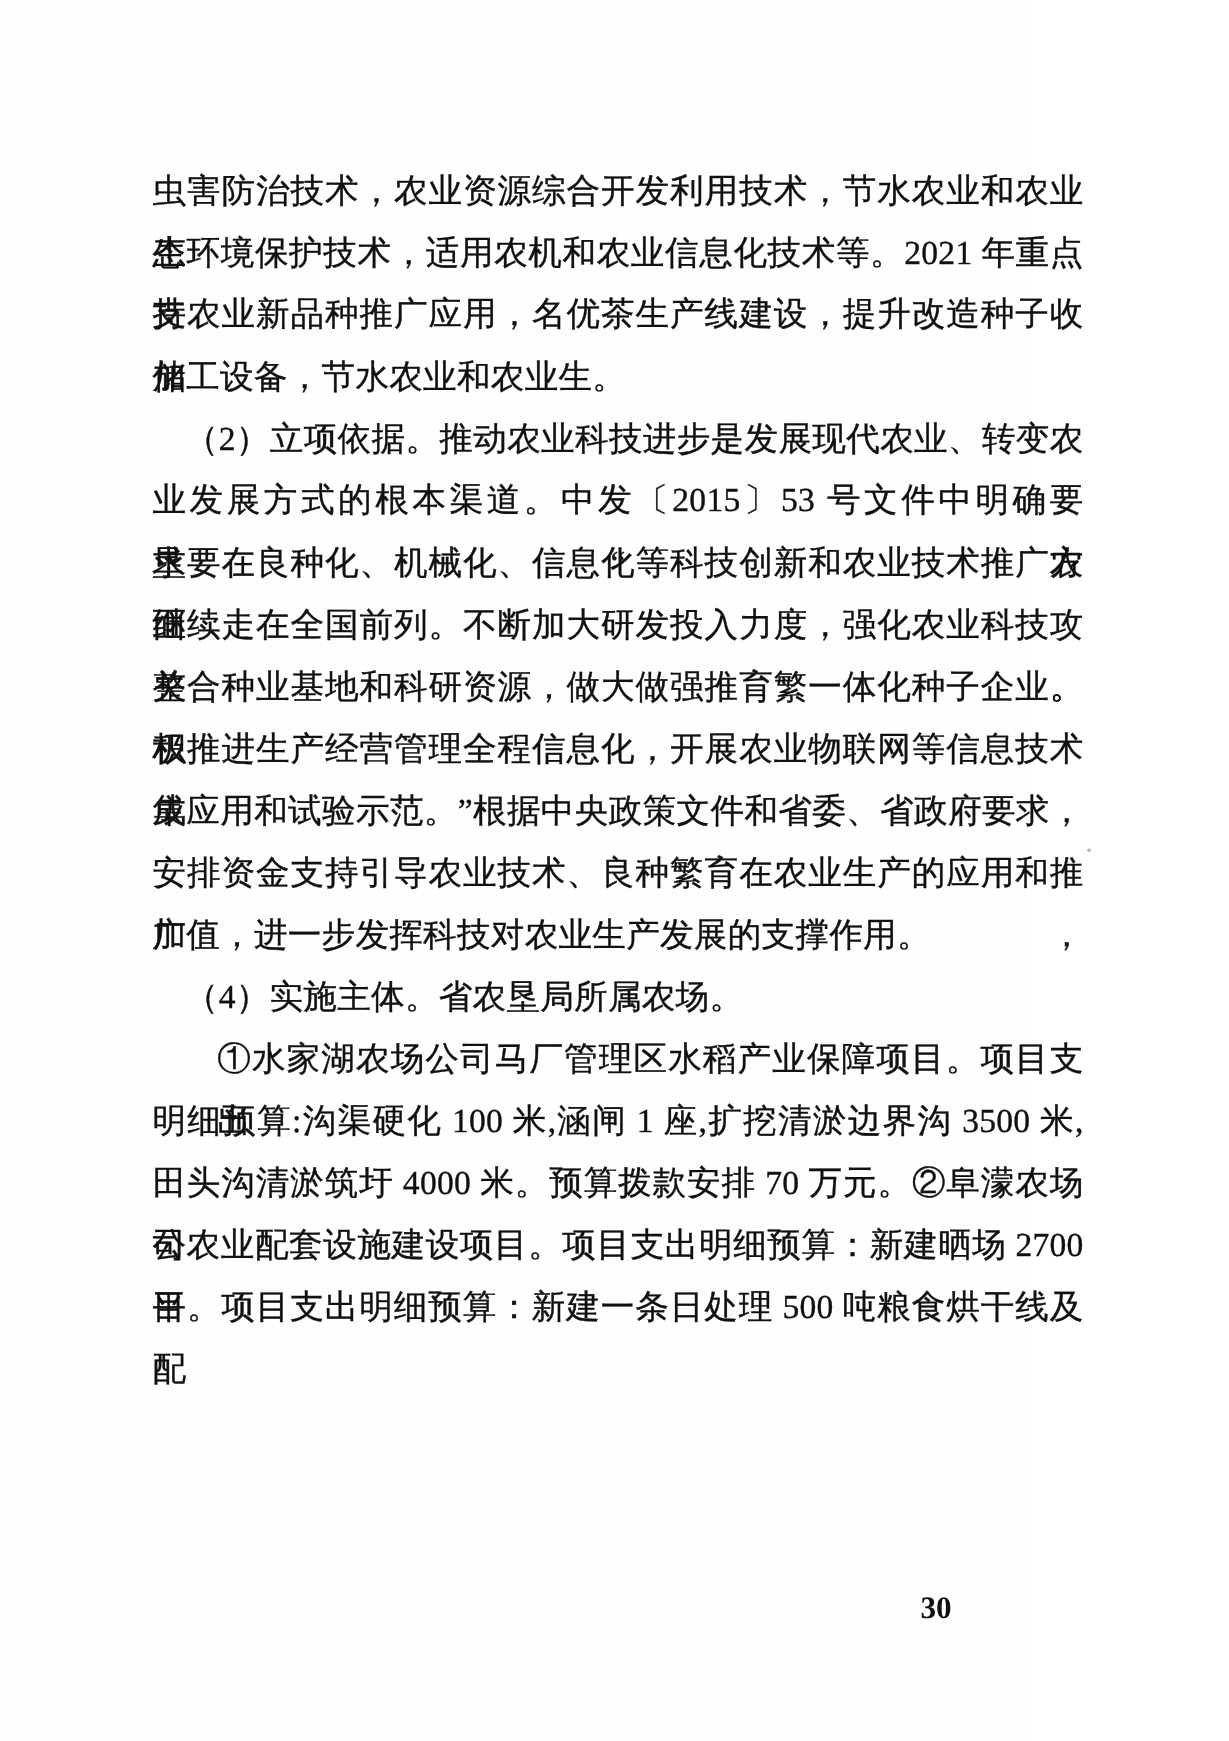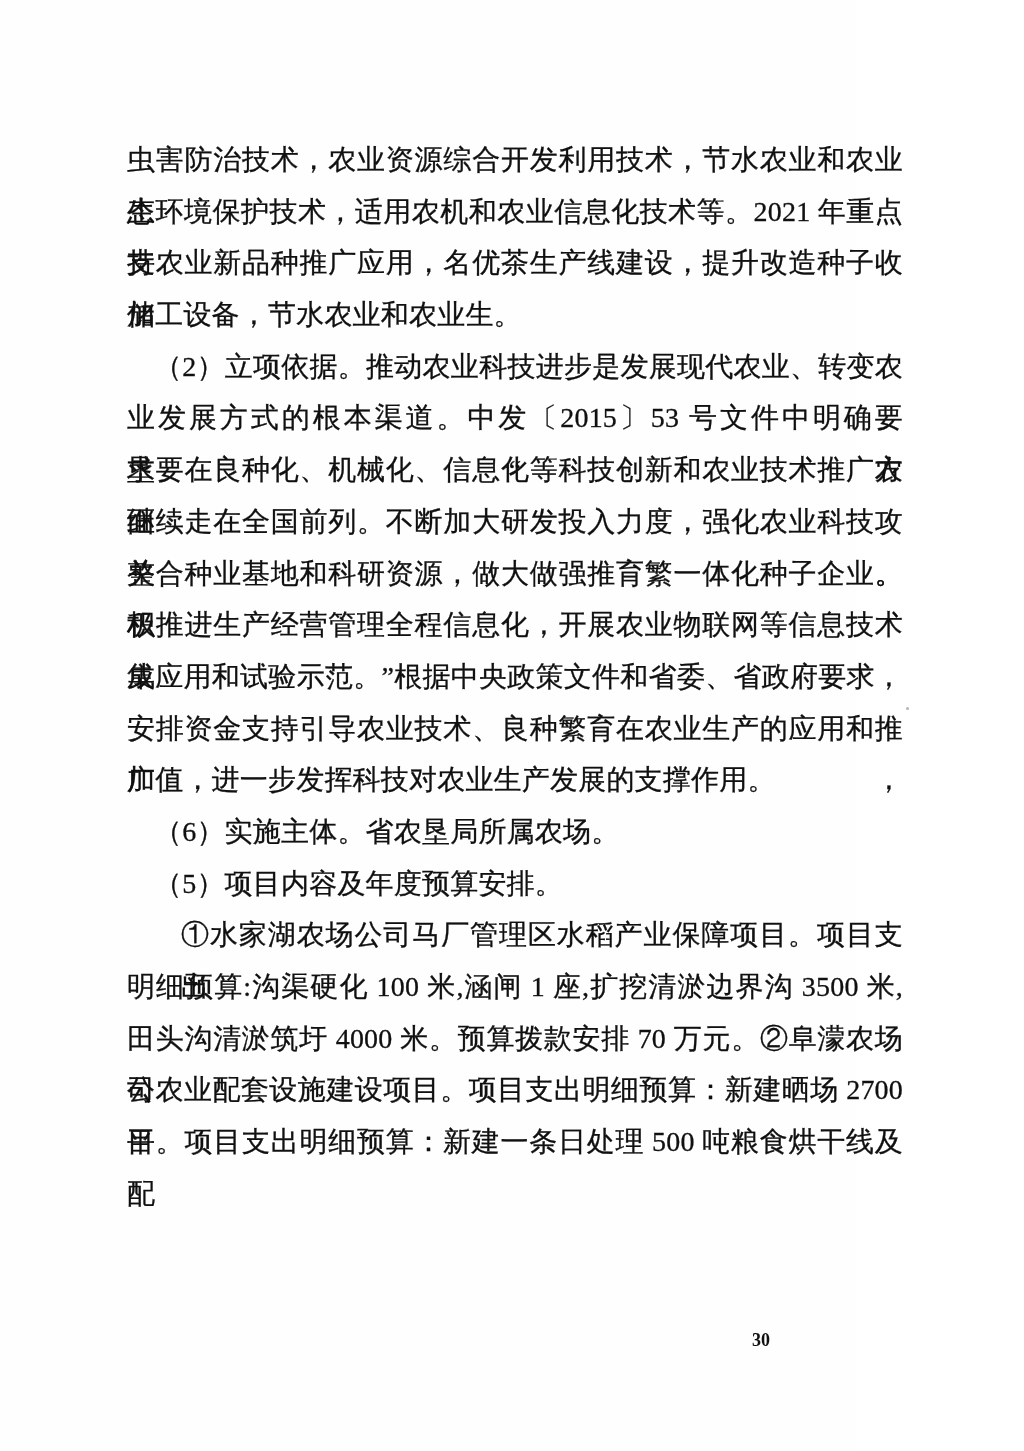--- a/index.html
+++ b/index.html
@@ -48,21 +48,22 @@
     padding-left: 27px;
   }
   .line.indent-circle {
     padding-left: 54px;
   }
   .page-number {
     position: absolute;
     left: 752px;
     top: 1326px;
     width: 56px;
-    font-size: 18px;
+    text-align: center;
+    font-size: 26px;
     line-height: 28px;
     color: #101010;
     font-weight: 600;
   }
   .speck {
     position: absolute;
     left: 906px;
     top: 707px;
     width: 3px;
     height: 3px;
@@ -82,22 +83,21 @@
     <div class="line">加工设备，节水农业和农业生。</div>
     <div class="line j indent-paren">（2）立项依据。推动农业科技进步是发展现代农业、转变农</div>
     <div class="line j">业发展方式的根本渠道。中发〔2015〕53 号文件中明确要求“农</div>
     <div class="line j">垦要在良种化、机械化、信息化等科技创新和农业技术推广方面</div>
     <div class="line j">继续走在全国前列。不断加大研发投入力度，强化农业科技攻关。</div>
     <div class="line j">整合种业基地和科研资源，做大做强推育繁一体化种子企业。积</div>
     <div class="line j">极推进生产经营管理全程信息化，开展农业物联网等信息技术集</div>
     <div class="line j">成应用和试验示范。”根据中央政策文件和省委、省政府要求，</div>
     <div class="line j">安排资金支持引导农业技术、良种繁育在农业生产的应用和推广，</div>
     <div class="line">加值，进一步发挥科技对农业生产发展的支撑作用。</div>
-    <div class="line indent-paren">（6）实施主体。省农垦局所属农场。</div>
-    <div class="line indent-paren">（5）项目内容及年度预算安排。</div>
+    <div class="line indent-paren">（4）实施主体。省农垦局所属农场。</div>
     <div class="line j indent-circle">①水家湖农场公司马厂管理区水稻产业保障项目。项目支出</div>
     <div class="line j">明细预算:沟渠硬化 100 米,涵闸 1 座,扩挖清淤边界沟 3500 米,</div>
     <div class="line j">田头沟清淤筑圩 4000 米。预算拨款安排 70 万元。②阜濛农场公</div>
     <div class="line j">司农业配套设施建设项目。项目支出明细预算：新建晒场 2700 平</div>
     <div class="line j">目。项目支出明细预算：新建一条日处理 500 吨粮食烘干线及配</div>
   </div>
 
   <div class="page-number">30</div>
 
   <div class="speck"></div>

